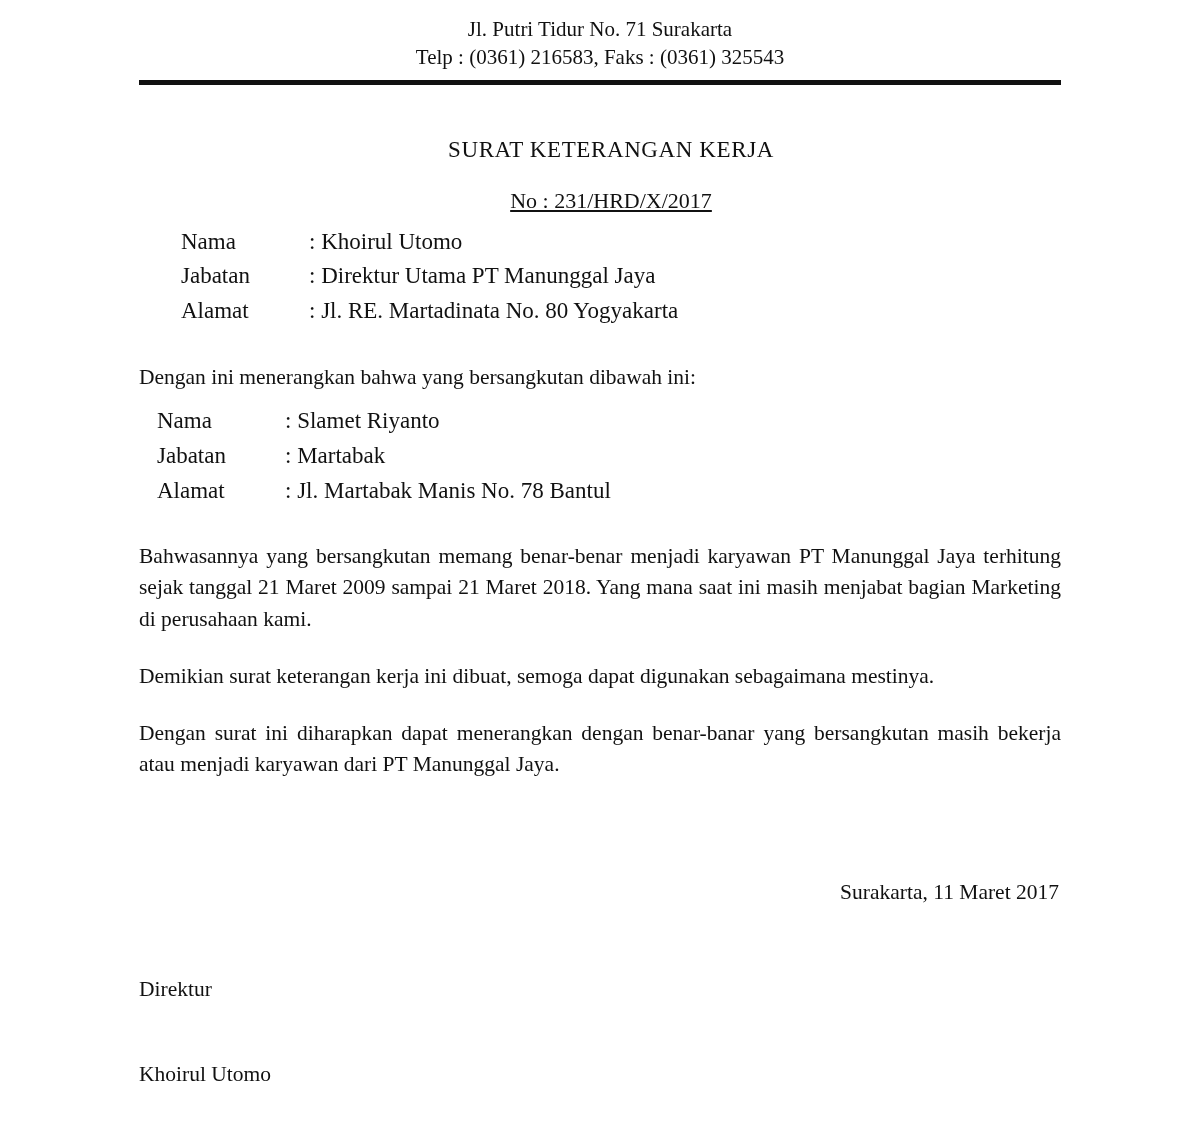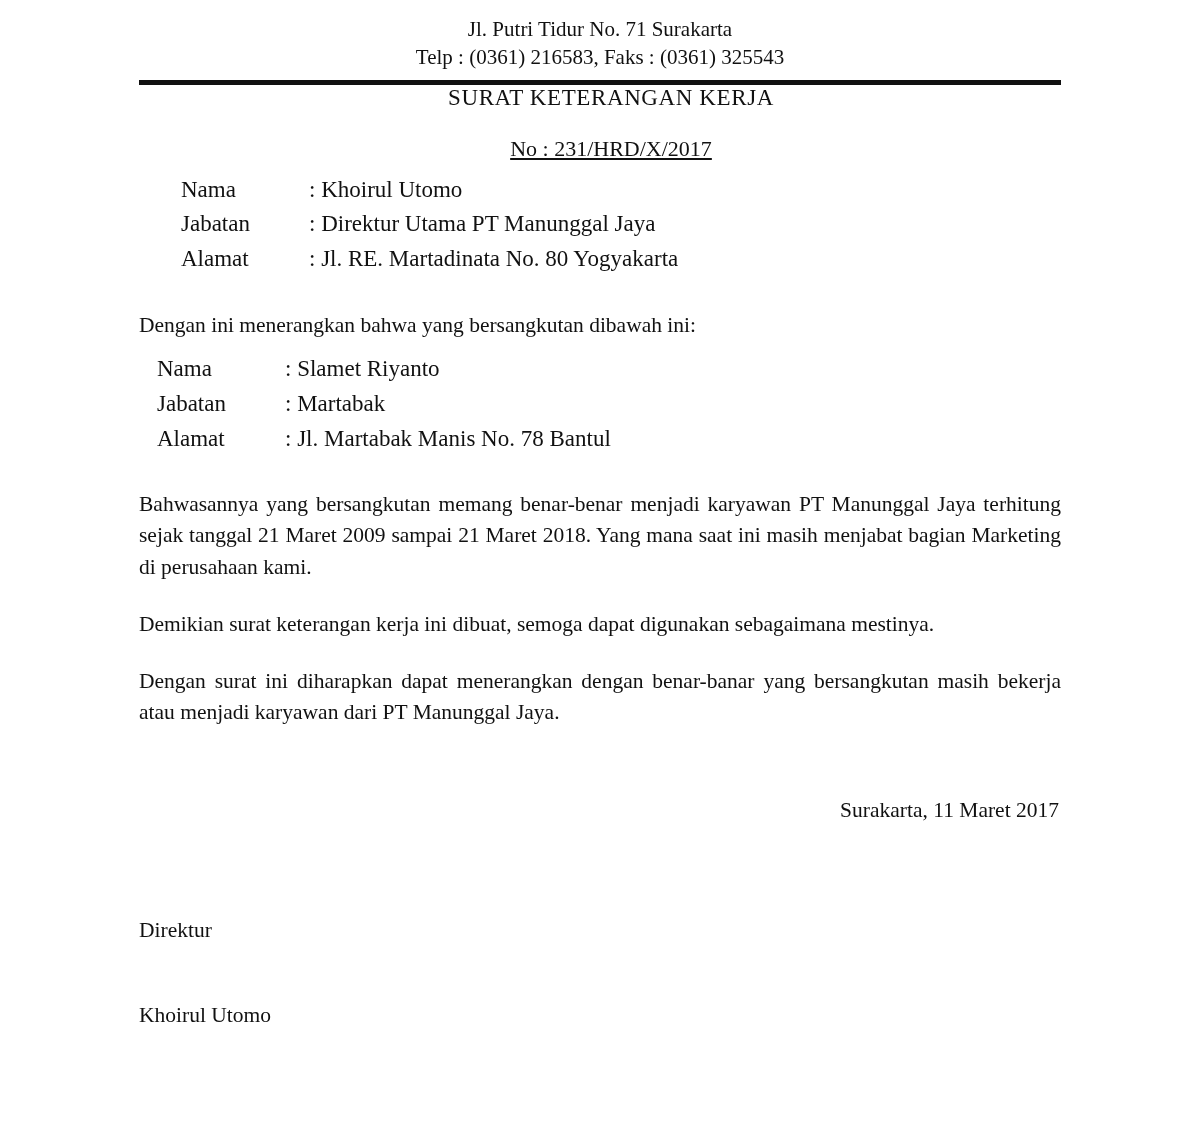--- a/index.html
+++ b/index.html
@@ -46,20 +46,21 @@
     width: 922px;
   }
   .rule-thick {
     height: 5px;
     background: #111111;
   }
 
   
   .title-block {
     text-align: center;
+    margin-top: 52px;
     padding-left: 22px;
   }
   .doc-title {
     font-size: 23px;
     letter-spacing: 0.6px;
   }
   .doc-number {
     font-size: 22px;
     margin-top: 25px;
     text-decoration: underline;
@@ -106,26 +107,26 @@
     width: 128px;
   }
   .id-table td.value {
     padding-left: 0;
   }
 
   
   .place-date {
     font-size: 21.5px;
     text-align: right;
-    margin-top: 70px;
+    margin-top: 100px;
     padding-right: 2px;
   }
   .sign-role {
     font-size: 21.5px;
-    margin-top: 95px;
+    margin-top: 72px;
   }
   .sign-name {
     font-size: 21.5px;
     margin-top: 60px;
   }
 </style>
 </head>
 <body>
 
 <div class="page">

